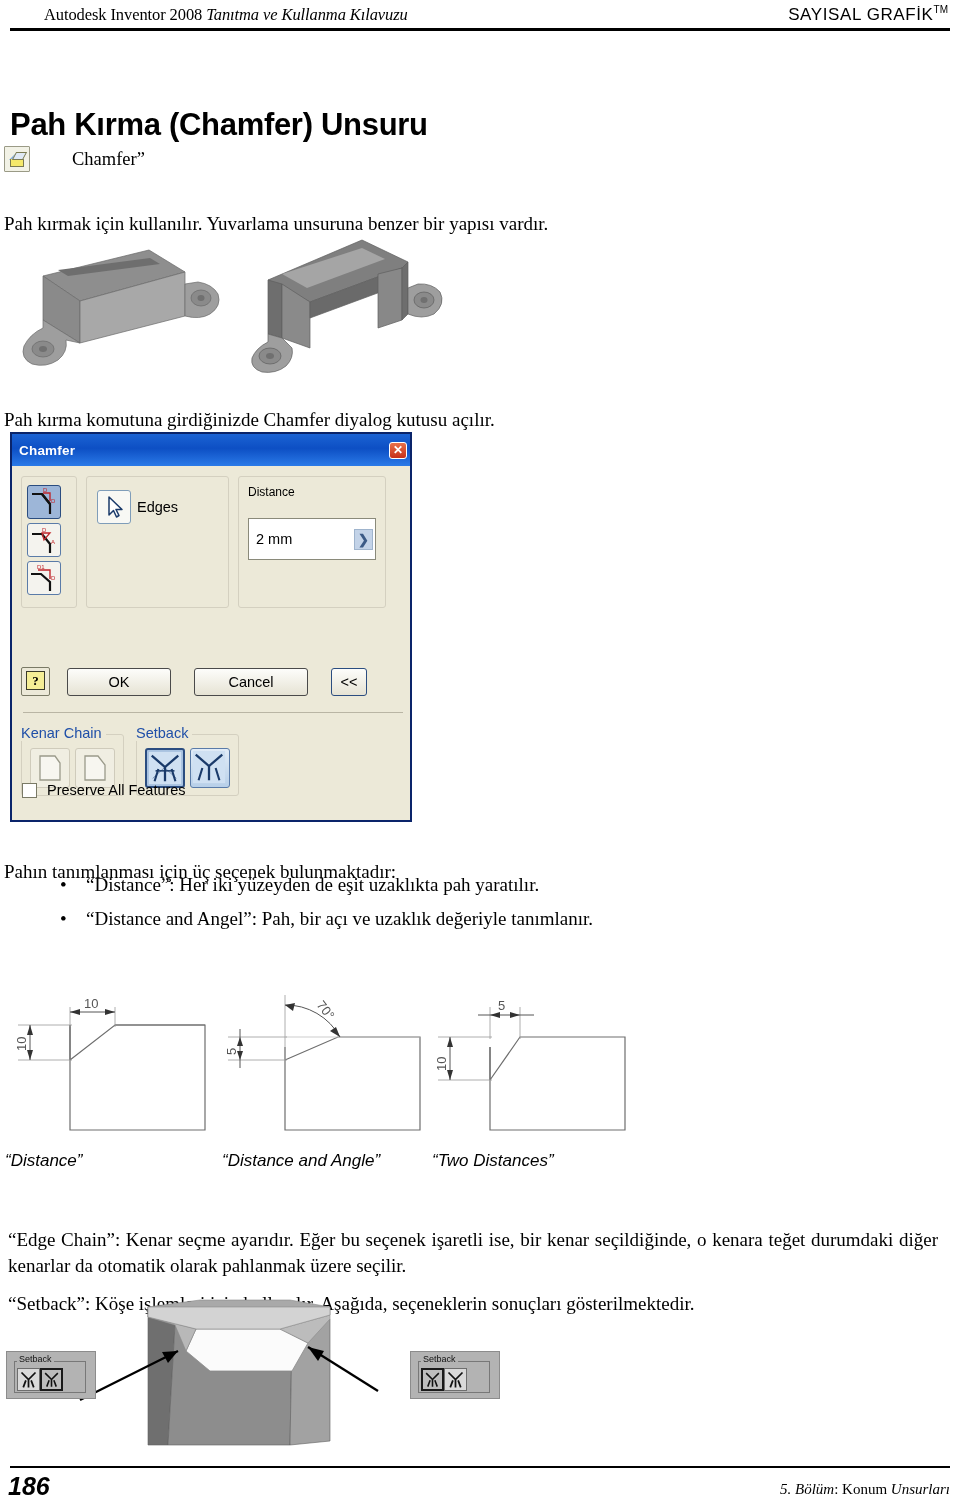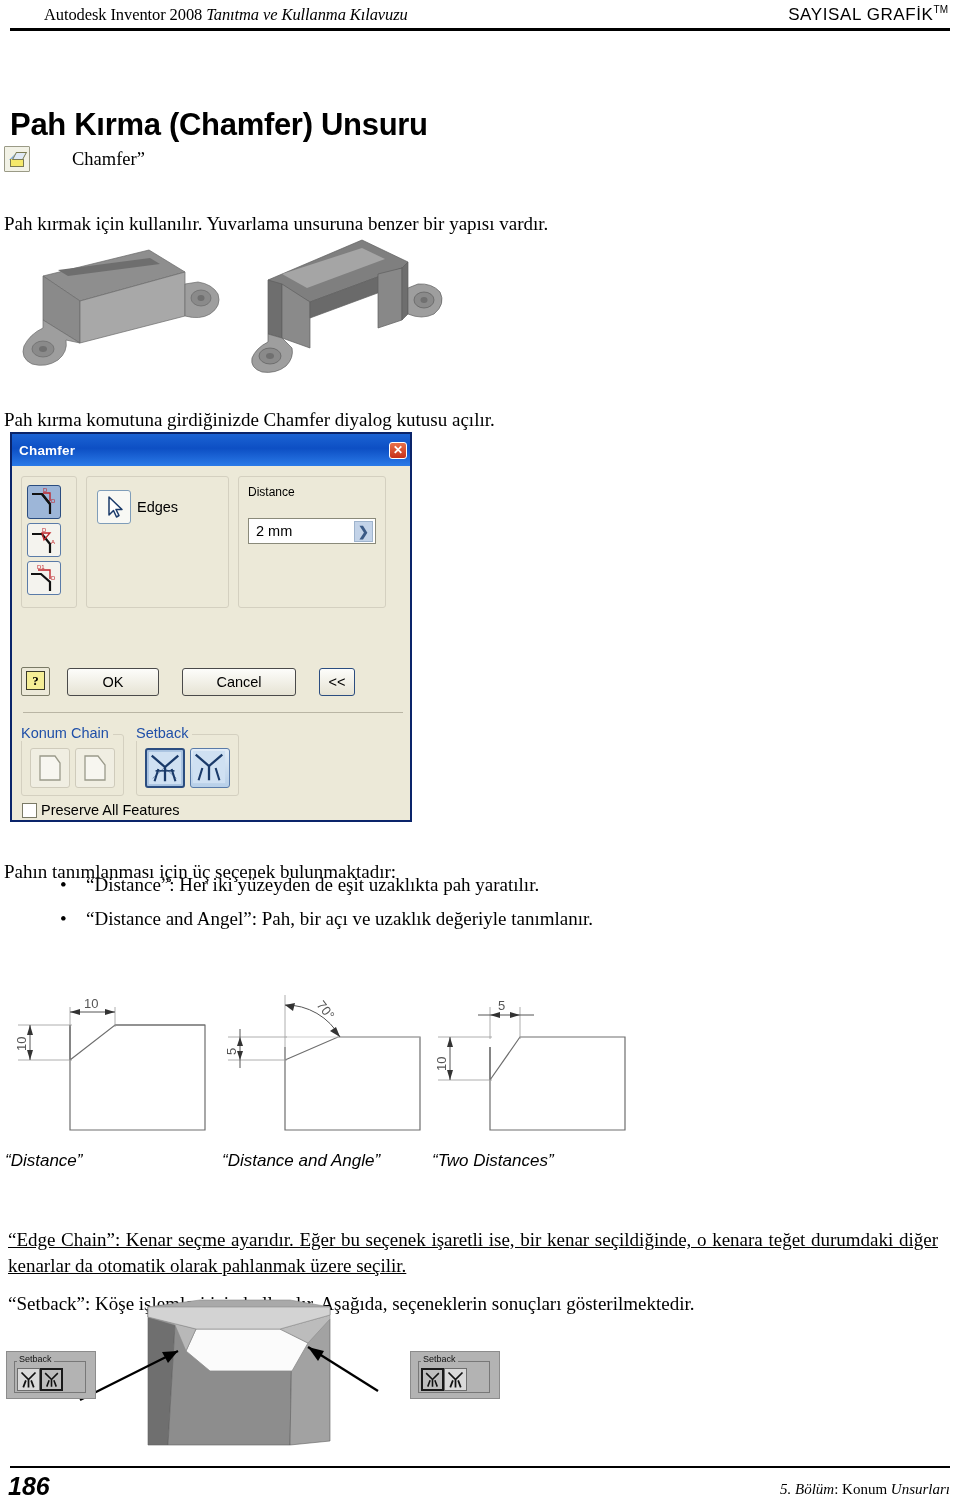--- a/index.html
+++ b/index.html
@@ -190,21 +190,21 @@
     border: 1px solid #7f9db9;
     border-radius: 3px;
     background: #f8f8f4;
     position: relative;
     cursor: pointer;
   }
   .edges-text { font-size: 14.5px; color: #000; }
 
   .dist-label { font-size: 12px; margin-bottom: 19px; }
   .dist-input {
-    width: 128px; height: 26px;
+    width: 128px; height: 42px;
     background: #fff;
     border: 1px solid #8a8a7a;
     display: flex;
     align-items: center;
     justify-content: space-between;
     padding-left: 7px;
   }
   .dist-value { font-size: 14.5px; }
   .dist-arrow {
     width: 19px; height: 21px;
@@ -250,21 +250,21 @@
   .dlg-btn {
     height: 28px;
     border: 1px solid #4a4a4a;
     border-radius: 3px;
     background: linear-gradient(to bottom,#fdfdfb,#e6e3d4);
     font-size: 14.5px;
     font-family: "Liberation Sans", sans-serif;
     display: flex; align-items: center; justify-content: center;
     cursor: pointer;
   }
-  #ok-button { width: 92px; margin-left: 9px; }
+  #ok-button { width: 104px; margin-left: 9px; }
   #cancel-button { width: 114px; margin-left: 15px; }
   #less-button { width: 36px; margin-left: 15px; border-color:#2b4d80; }
 
   .divider {
     position: absolute;
     top: 246px; left: 11px;
     width: 380px; height: 1px;
     background: #b9b5a4;
   }
 
@@ -298,22 +298,22 @@
     border-radius: 3px;
     background: #f0eee2;
     position: relative;
     cursor: pointer;
   }
   .sq-btn.sel { border: 2px solid #2b4d80; background: #a8c2e0; }
   .sq-btn.blu { background: linear-gradient(to bottom,#e3edf8,#b7cfe8); border:1px solid #5a7ba8; }
 
   .preserve-row {
     position: absolute;
-    top: 336px; left: 10px;
-    display: flex; align-items: flex-end; gap: 4px;
+    top: 316px; left: 10px;
+    display: flex; align-items: flex-end; gap: 10px;
   }
   .chk {
     width: 15px; height: 15px;
     background: #fff;
     border: 1px solid #7a7a66;
     cursor: pointer;
   }
   .preserve-label { font-size: 14.5px; }
 
   
@@ -357,21 +357,20 @@
   #cap-two-distances { left: 432px; }
 
   
   #p-edgechain {
     position: absolute;
     top: 1208px; left: 8px;
     width: 930px;
     font-size: 19px;
     line-height: 26px;
     text-align: justify;
-    text-decoration: underline;
   }
   #p-setback {
     position: absolute;
     top: 1272px; left: 8px;
     width: 760px;
     font-size: 19px;
     line-height: 26px;
   }
 
   
@@ -561,21 +560,21 @@
       <div class="dlg-btn" id="ok-button">OK</div>
       <div class="dlg-btn" id="cancel-button">Cancel</div>
       <div class="dlg-btn" id="less-button">&lt;&lt;</div>
     </div>
 
     <div class="divider"></div>
 
     <div class="bottom-groups">
 
       <div class="lgrp">
-        <div class="lgrp-title">Konum Chain</div>
+        <div class="lgrp-title">Kenar Chain</div>
         <div class="lgrp-box">
           <div class="sq-btn">
             <svg width="38" height="38" viewBox="0 0 38 38">
               <path d="M9,7 L24,7 L29,14 L29,31 L9,31 Z" fill="#f7f6f0" stroke="#9a9a8a" stroke-width="1.3"></path>
             </svg>
           </div>
           <div class="sq-btn">
             <svg width="38" height="38" viewBox="0 0 38 38">
               <path d="M9,7 L22,7 L29,16 L29,31 L9,31 Z" fill="#f7f6f0" stroke="#9a9a8a" stroke-width="1.3"></path>
             </svg>

